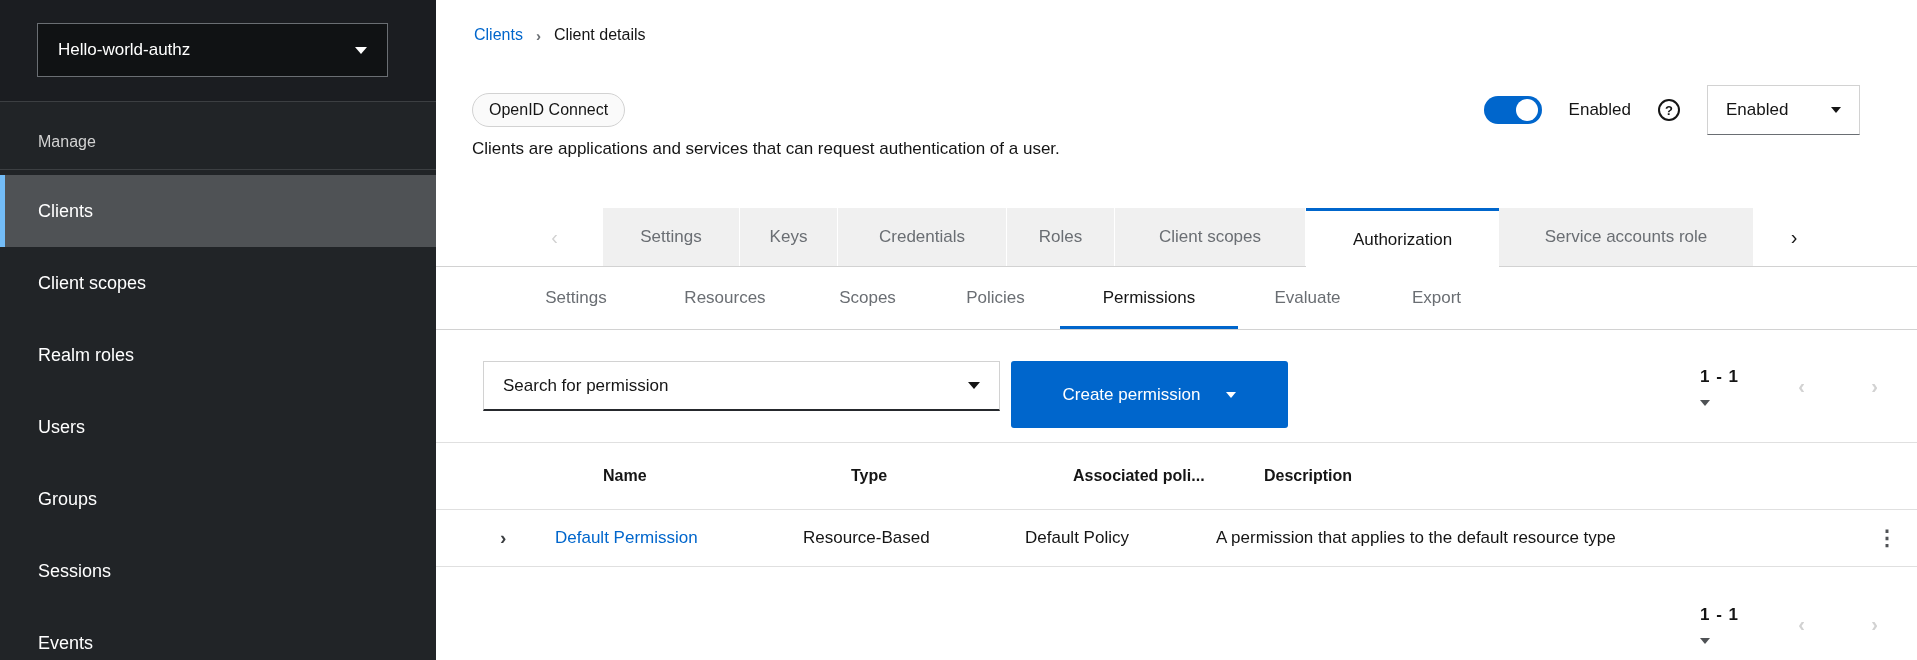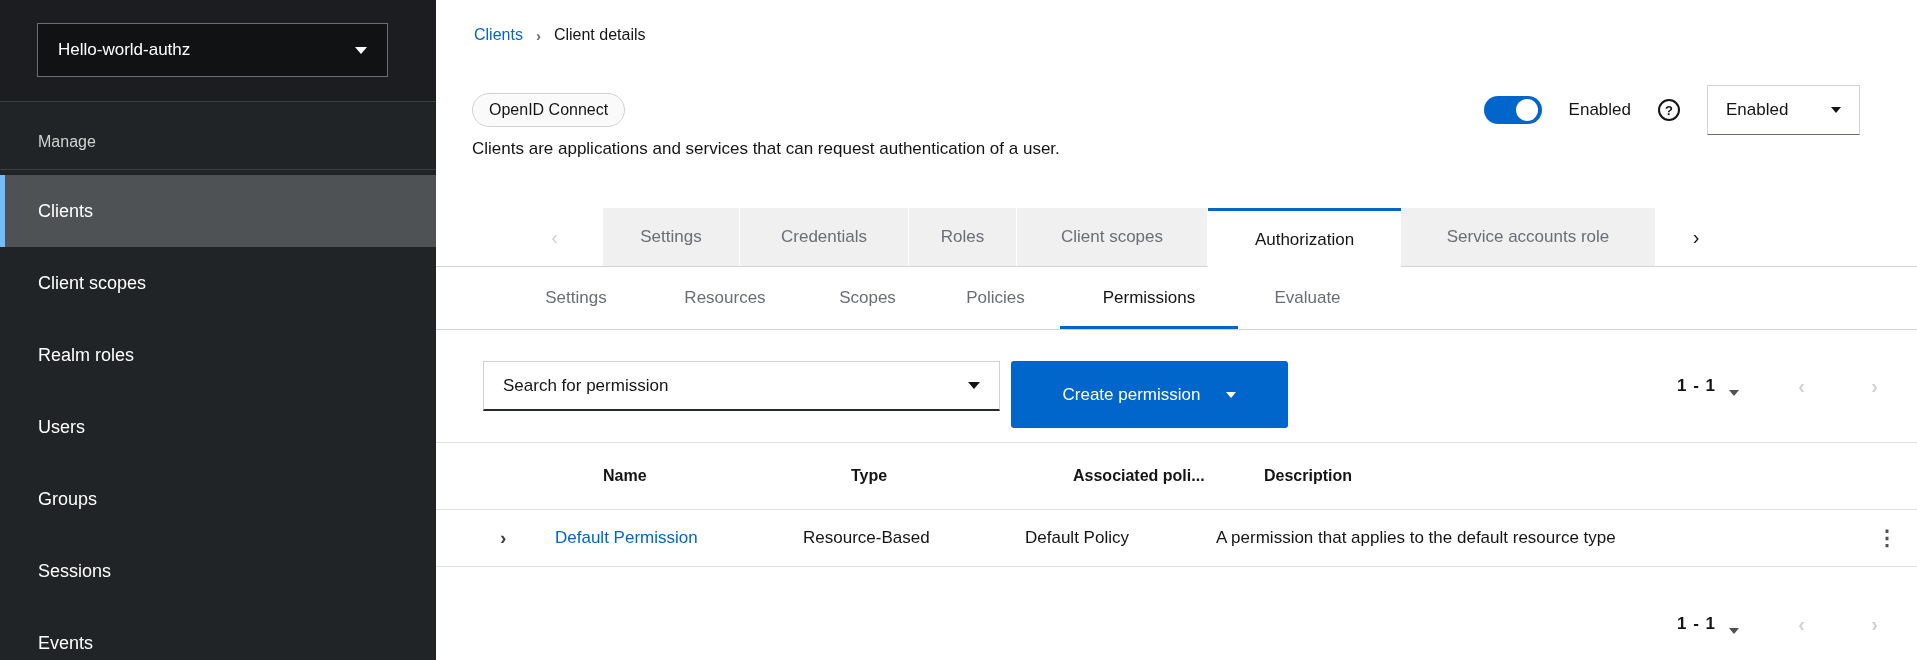--- a/index.html
+++ b/index.html
@@ -60,21 +60,21 @@
   .subtab { display:flex; align-items:center; justify-content:center; font-size:17px; color:#6a6e73; cursor:pointer; flex:none; }
   .subtab.selected { color:#151515; box-shadow:inset 0 -3px 0 0 #0066cc; }
 
   
   .search-select { position:absolute; left:47px; top:361px; width:517px; height:50px; background:#fff; border:1px solid #d2d2d2; border-bottom:2px solid #26292d; display:flex; align-items:center; justify-content:space-between; padding:0 19px; font-size:17px; color:#151515; cursor:pointer; }
   .create-btn { position:absolute; left:575px; top:361px; width:277px; height:67px; background:#0066cc; border:none; border-radius:3px; color:#ffffff; font-size:17px; display:flex; align-items:center; justify-content:center; gap:26px; cursor:pointer; font-family:inherit; }
 
   .pagination { position:absolute; right:20px; height:50px; display:flex; align-items:center; }
   .pagination.top { top:361px; }
   .pagination.bottom { top:599px; }
-  .pag-menu { display:flex; align-items:flex-end; gap:13px; cursor:pointer; }
+  .pag-menu { display:flex; align-items:flex-start; gap:13px; cursor:pointer;flex-direction:column; }
   .pag-range { font-size:17px; font-weight:700; letter-spacing:1px; color:#151515; }
   .pag-menu .caret { color:#4f5255; }
   .pag-nav { display:flex; margin-left:40px; }
   .pag-btn { width:45px; text-align:center; color:#d2d2d2; font-size:20px; font-weight:700; cursor:default; background:none; border:none; font-family:inherit; }
   .pag-btn + .pag-btn { margin-left:28px; }
 
   
   .perm-table { position:absolute; left:0; top:442px; width:1481px; }
   .thead, .trow { display:grid; grid-template-columns:119px 248px 222px 191px 1fr 60px; align-items:center; }
   .thead { height:68px; border-top:1px solid #e0e0e0; border-bottom:1px solid #e0e0e0; font-size:16px; font-weight:700; }
@@ -147,20 +147,23 @@
 
   <p class="subtitle" style="margin:0;">Clients are applications and services that can request authentication of a user.</p>
 
   <div class="tabbar">
     <button class="tab-scroll left" style="background:none;border:none;">
         <span>‹</span>
       </button>
     <div class="tab" style="width:137px;">
         <span>Settings</span>
       </div>
+    <div class="tab" style="width:98px;">
+        <span>Keys</span>
+      </div>
     <div class="tab" style="width:169px;">
         <span>Credentials</span>
       </div>
     <div class="tab" style="width:108px;">
         <span>Roles</span>
       </div>
     <div class="tab" style="width:191px;">
         <span>Client scopes</span>
       </div>
     <div class="tab selected" style="width:193px;">
@@ -185,20 +188,23 @@
         <span>Scopes</span>
       </div>
     <div class="subtab" style="width:129px;">
         <span>Policies</span>
       </div>
     <div class="subtab selected" style="width:178px;">
         <span>Permissions</span>
       </div>
     <div class="subtab" style="width:139px;">
         <span>Evaluate</span>
+      </div>
+    <div class="subtab" style="width:119px;">
+        <span>Export</span>
       </div>
   </div>
 
   <div class="search-select">
     <span>Search for permission</span>
     <span class="caret" style="color:#151515;"></span>
   </div>
   <button class="create-btn">
     <span>Create permission</span>
     <span class="caret small" style="color:#ffffff;"></span>

